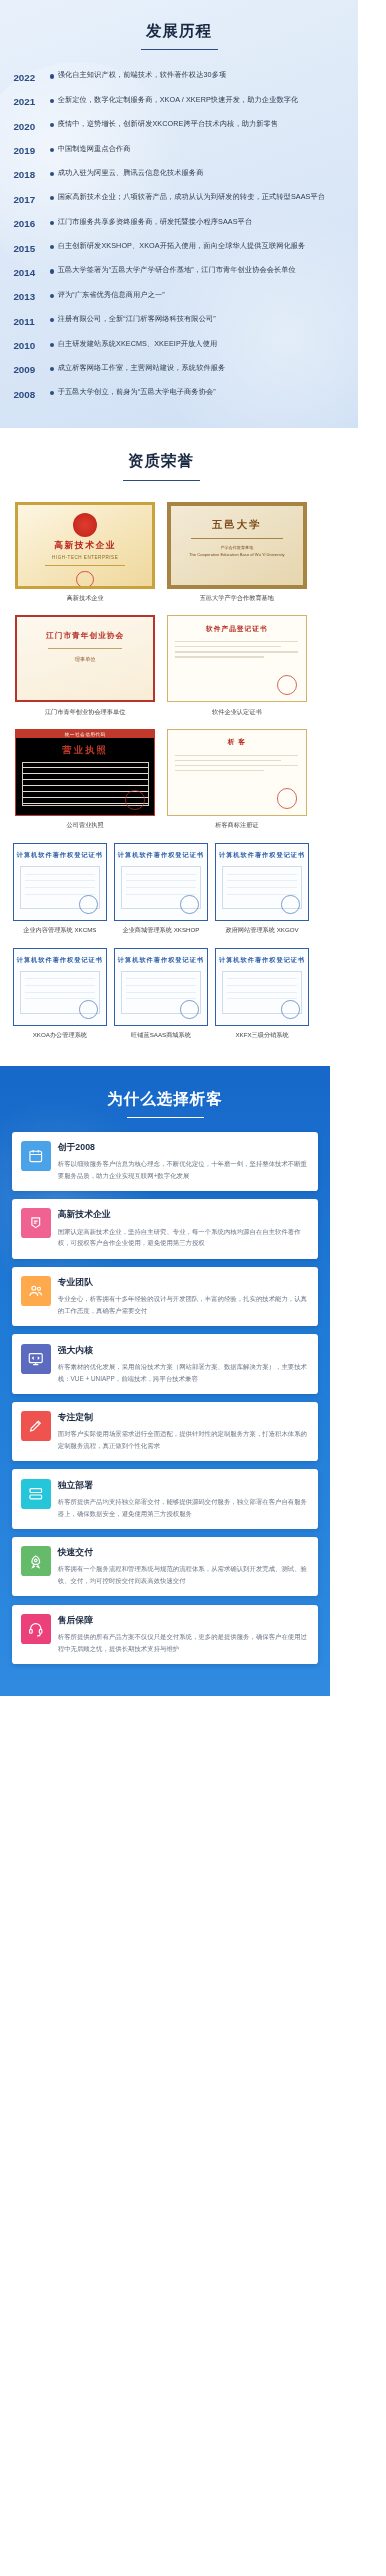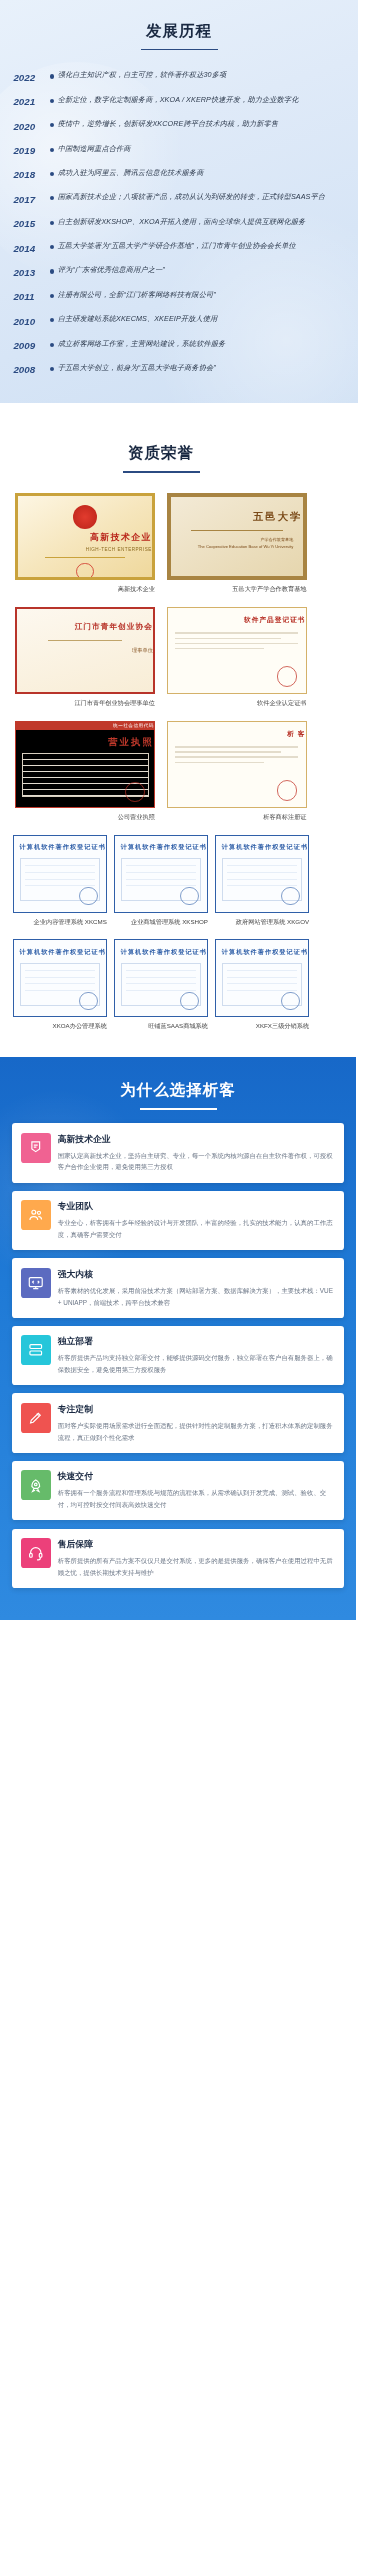--- a/index.html
+++ b/index.html
@@ -50,21 +50,20 @@
     height: 1.5px;
     background: #2b4b82;
     margin: 0 auto 15.5px;
     position: relative;
     z-index: 2;
   }
   .timeline {
     position: relative;
     z-index: 2;
     padding: 0 13.4px;
-    font-style: italic;
   }
   .tl-row {
     display: flex;
     align-items: flex-start;
     padding: 4.6px 0;
     line-height: 1.5;
   }
   .tl-year {
     flex: 0 0 33px;
     font-size: 9.8px;
@@ -90,31 +89,30 @@
     font-size: 7.2px;
     color: #2d3a4d;
     letter-spacing: 0.1px;
   }
 
   
   .honor-section {
     width: 322px;
     background: #ffffff;
     padding: 3.1px 0 18.5px;
-    margin-top: 16px;
   }
   .cert-grid {
     display: flex;
     flex-wrap: wrap;
     padding: 0 9.3px;
   }
   .cert-cell {
     width: 50%;
     padding: 5.2px 6.2px 8.2px;
-    text-align: right;
+    text-align: center;
   }
   .cert-cell.third { width: 33.3333%; padding: 5.2px 3.6px 8.2px; }
   .cert-img {
     width: 100%;
     height: 87px;
     border: 0.5px solid #d8d8d8;
     background: #fdfdfa;
     position: relative;
     overflow: hidden;
   }
@@ -191,21 +189,21 @@
   .c-blue .bx { margin: 6.2px 6.2px 0; border: 0.5px solid #cfdcee; height: 43px; }
   .c-blue .bx i { display: block; height: 0.5px; background: #e6eef8; margin: 6.2px 4.1px; }
   .c-blue .bstamp {
     width: 18.5px; height: 18.5px; border-radius: 50%;
     border: 1px solid #2f5fa8; opacity: .6;
     position: absolute; right: 8.2px; bottom: 6.2px;
   }
 
   
   .why-section {
-    width: 356px;
+    width: 330px;
     background: linear-gradient(180deg,#1768c8 0%, #1f7ad6 40%, #2f8ae0 100%);
     padding: 2.1px 0 24px;
     position: relative;
     overflow: hidden;
   }
   .why-section::before {
     content: "";
     position: absolute; left: -41px; top: 31px;
     width: 196px; height: 196px; border-radius: 50%;
     background: radial-gradient(circle,rgba(255,255,255,.12),rgba(255,255,255,0) 70%);
@@ -260,21 +258,21 @@
 
 <section class="history-section">
   <h2 class="section-title-dark">发展历程</h2>
   <div class="title-underline"></div>
   <div class="timeline" id="timeline">
       <div class="tl-row">
         <div class="tl-year">2022</div>
         <div class="tl-dot">
           <i></i>
         </div>
-        <div class="tl-text">强化自主知识产权，自主可控，软件著作权达30多项</div>
+        <div class="tl-text">强化自主知识产权，前端技术，软件著作权达30多项</div>
       </div>
       <div class="tl-row">
         <div class="tl-year">2021</div>
         <div class="tl-dot">
           <i></i>
         </div>
         <div class="tl-text">全新定位，数字化定制服务商，XKOA / XKERP快速开发，助力企业数字化</div>
       </div>
       <div class="tl-row">
         <div class="tl-year">2020</div>
@@ -296,20 +294,27 @@
           <i></i>
         </div>
         <div class="tl-text">成功入驻为阿里云、腾讯云信息化技术服务商</div>
       </div>
       <div class="tl-row">
         <div class="tl-year">2017</div>
         <div class="tl-dot">
           <i></i>
         </div>
         <div class="tl-text">国家高新技术企业；八项软著产品，成功从认为到研发的转变，正式转型SAAS平台</div>
+      </div>
+      <div class="tl-row">
+        <div class="tl-year">2016</div>
+        <div class="tl-dot">
+          <i></i>
+        </div>
+        <div class="tl-text">江门市服务共享多资终服务商，研发托暨接小程序SAAS平台</div>
       </div>
       <div class="tl-row">
         <div class="tl-year">2015</div>
         <div class="tl-dot">
           <i></i>
         </div>
         <div class="tl-text">自主创新研发XKSHOP、XKOA开拓入使用，面向全球华人提供互联网化服务</div>
       </div>
       <div class="tl-row">
         <div class="tl-year">2014</div>
@@ -512,20 +517,32 @@
         <div class="cert-caption">XKFX三级分销系统</div>
       </div>
     </div>
 </section>
 
 <section class="why-section">
   <h2 class="section-title-light">为什么选择析客</h2>
   <div class="title-underline-light"></div>
   <div class="why-list" id="whyList">
       <div class="why-card">
+        <div class="why-icon" style="background:#4aa3e8">
+          <svg viewBox="0 0 24 24" fill="none" stroke="#fff" stroke-width="1.8">
+            <rect x="3" y="5" width="18" height="16" rx="2"></rect>
+            <path d="M3 10h18M8 3v4M16 3v4"></path>
+          </svg>
+        </div>
+        <div class="why-body">
+          <div class="why-title">创于2008</div>
+          <div class="why-desc">析客以细致服务客户信息为核心理念，不断优化定位，十年磨一剑，坚持整体技术不断重要服务品质，助力企业实现互联网+数字化发展</div>
+        </div>
+      </div>
+      <div class="why-card">
         <div class="why-icon" style="background:#f06292">
           <svg viewBox="0 0 24 24" fill="none" stroke="#fff" stroke-width="1.8">
             <path d="M6 3h12v11l-6 4-6-4z"></path>
             <path d="M9 8h6M9 11h4"></path>
           </svg>
         </div>
         <div class="why-body">
           <div class="why-title">高新技术企业</div>
           <div class="why-desc">国家认定高新技术企业，坚持自主研究、专业，每一个系统内核均源自在自主软件著作权，可授权客户合作企业使用，避免使用第三方授权</div>
         </div>
@@ -549,42 +566,42 @@
             <rect x="2" y="4" width="20" height="14" rx="2"></rect>
             <path d="M8 21h8M12 18v3M9 9l-2 2 2 2M15 9l2 2-2 2"></path>
           </svg>
         </div>
         <div class="why-body">
           <div class="why-title">强大内核</div>
           <div class="why-desc">析客素材的优化发展，采用前沿技术方案（网站部署方案、数据库解决方案），主要技术栈：VUE + UNIAPP，前端技术，跨平台技术兼容</div>
         </div>
       </div>
       <div class="why-card">
+        <div class="why-icon" style="background:#ef5350">
+          <svg viewBox="0 0 24 24" fill="none" stroke="#fff" stroke-width="1.8">
+            <path d="M4 20l4-1 11-11-3-3L5 16z"></path>
+            <path d="M13.5 5.5l3 3"></path>
+          </svg>
+        </div>
+        <div class="why-body">
+          <div class="why-title">专注定制</div>
+          <div class="why-desc">面对客户实际使用场景需求进行全面适配，提供针对性的定制服务方案，打造积木体系的定制服务流程，真正做到个性化需求</div>
+        </div>
+      </div>
+      <div class="why-card">
         <div class="why-icon" style="background:#26c6da">
           <svg viewBox="0 0 24 24" fill="none" stroke="#fff" stroke-width="1.8">
             <rect x="3" y="4" width="18" height="6" rx="1.5"></rect>
             <rect x="3" y="14" width="18" height="6" rx="1.5"></rect>
             <path d="M7 7h.01M7 17h.01"></path>
           </svg>
         </div>
         <div class="why-body">
           <div class="why-title">独立部署</div>
           <div class="why-desc">析客所提供产品均支持独立部署交付，能够提供源码交付服务，独立部署在客户自有服务器上，确保数据安全，避免使用第三方授权服务</div>
-        </div>
-      </div>
-      <div class="why-card">
-        <div class="why-icon" style="background:#ef5350">
-          <svg viewBox="0 0 24 24" fill="none" stroke="#fff" stroke-width="1.8">
-            <path d="M4 20l4-1 11-11-3-3L5 16z"></path>
-            <path d="M13.5 5.5l3 3"></path>
-          </svg>
-        </div>
-        <div class="why-body">
-          <div class="why-title">专注定制</div>
-          <div class="why-desc">面对客户实际使用场景需求进行全面适配，提供针对性的定制服务方案，打造积木体系的定制服务流程，真正做到个性化需求</div>
         </div>
       </div>
       <div class="why-card">
         <div class="why-icon" style="background:#66bb6a">
           <svg viewBox="0 0 24 24" fill="none" stroke="#fff" stroke-width="1.8">
             <path d="M12 3c4 2 6 6 6 10l-3 3H9l-3-3c0-4 2-8 6-10z"></path>
             <circle cx="12" cy="10" r="2"></circle>
             <path d="M9 17l-2 4 4-2M15 17l2 4-4-2"></path>
           </svg>
         </div>

